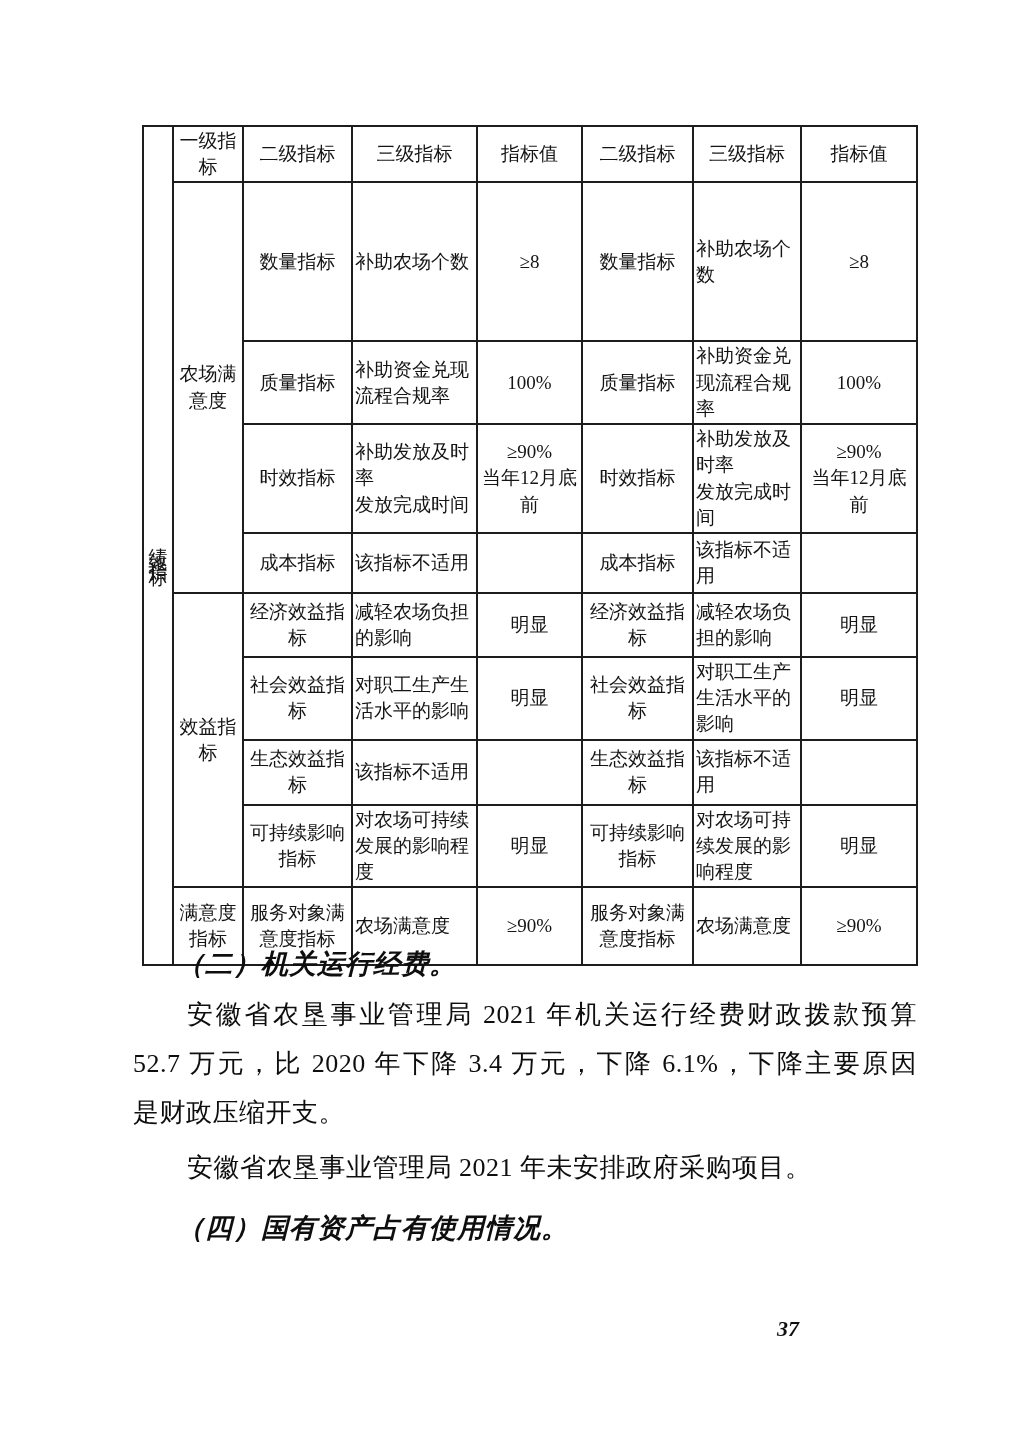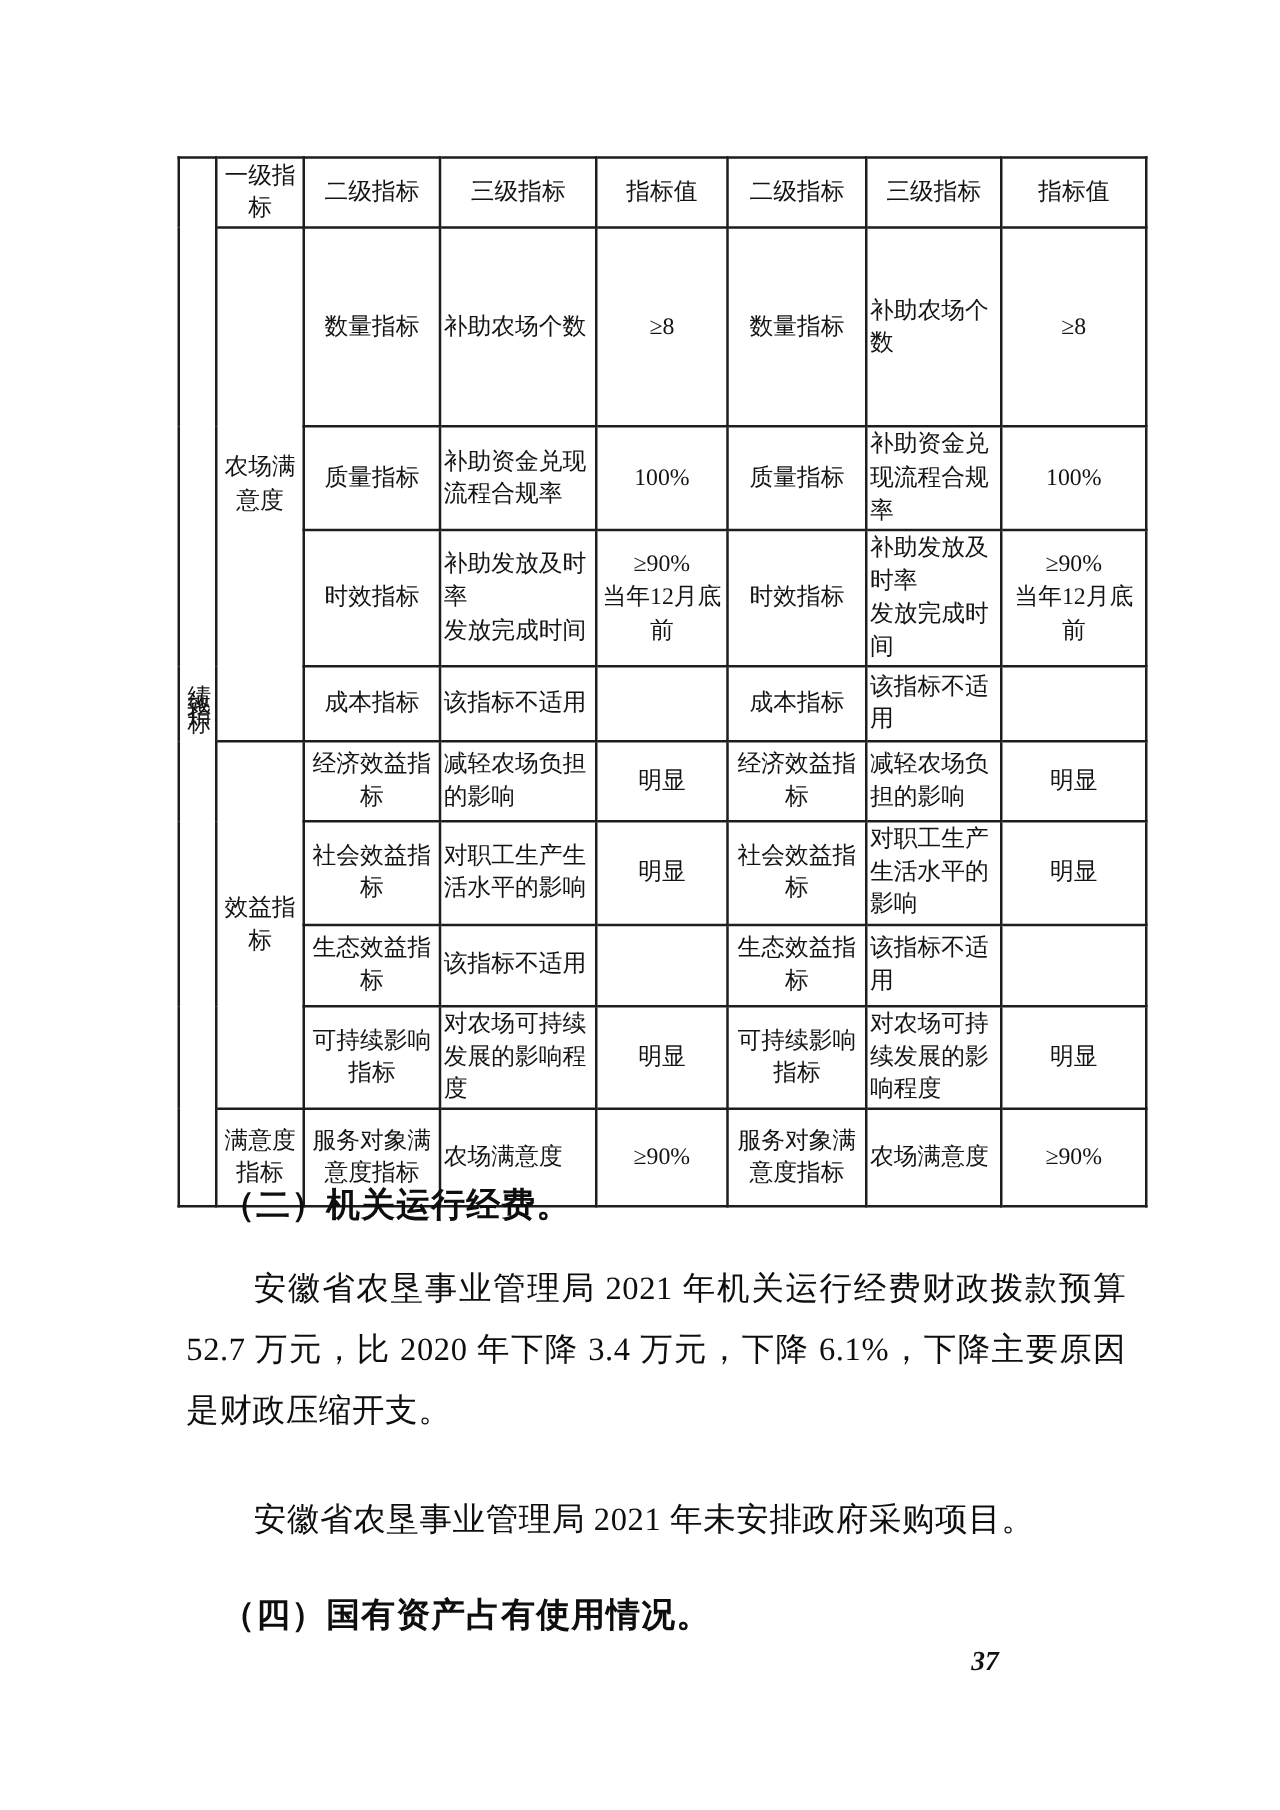--- a/index.html
+++ b/index.html
@@ -52,22 +52,23 @@
     font-size: 26px;
     color: #0e0e0e;
   }
   .sec-heading {
     font-weight: 700;
     font-size: 27px;
     letter-spacing: 1px;
     text-indent: 44px;
     line-height: 52px;
     margin: 0;
-  }
-  .para { margin: 16px; }
+    font-style: italic;
+  }
+  .para { margin: 0; }
   .para-line {
     line-height: 49px;
     letter-spacing: 0.5px;
   }
   .para-line.indent { text-indent: 54px; }
   .para-line.flush  { text-align: justify; text-align-last: justify; }
   .gap-s { height: 6px; }
   .gap-m { height: 10px; }
 
   .pageno {

